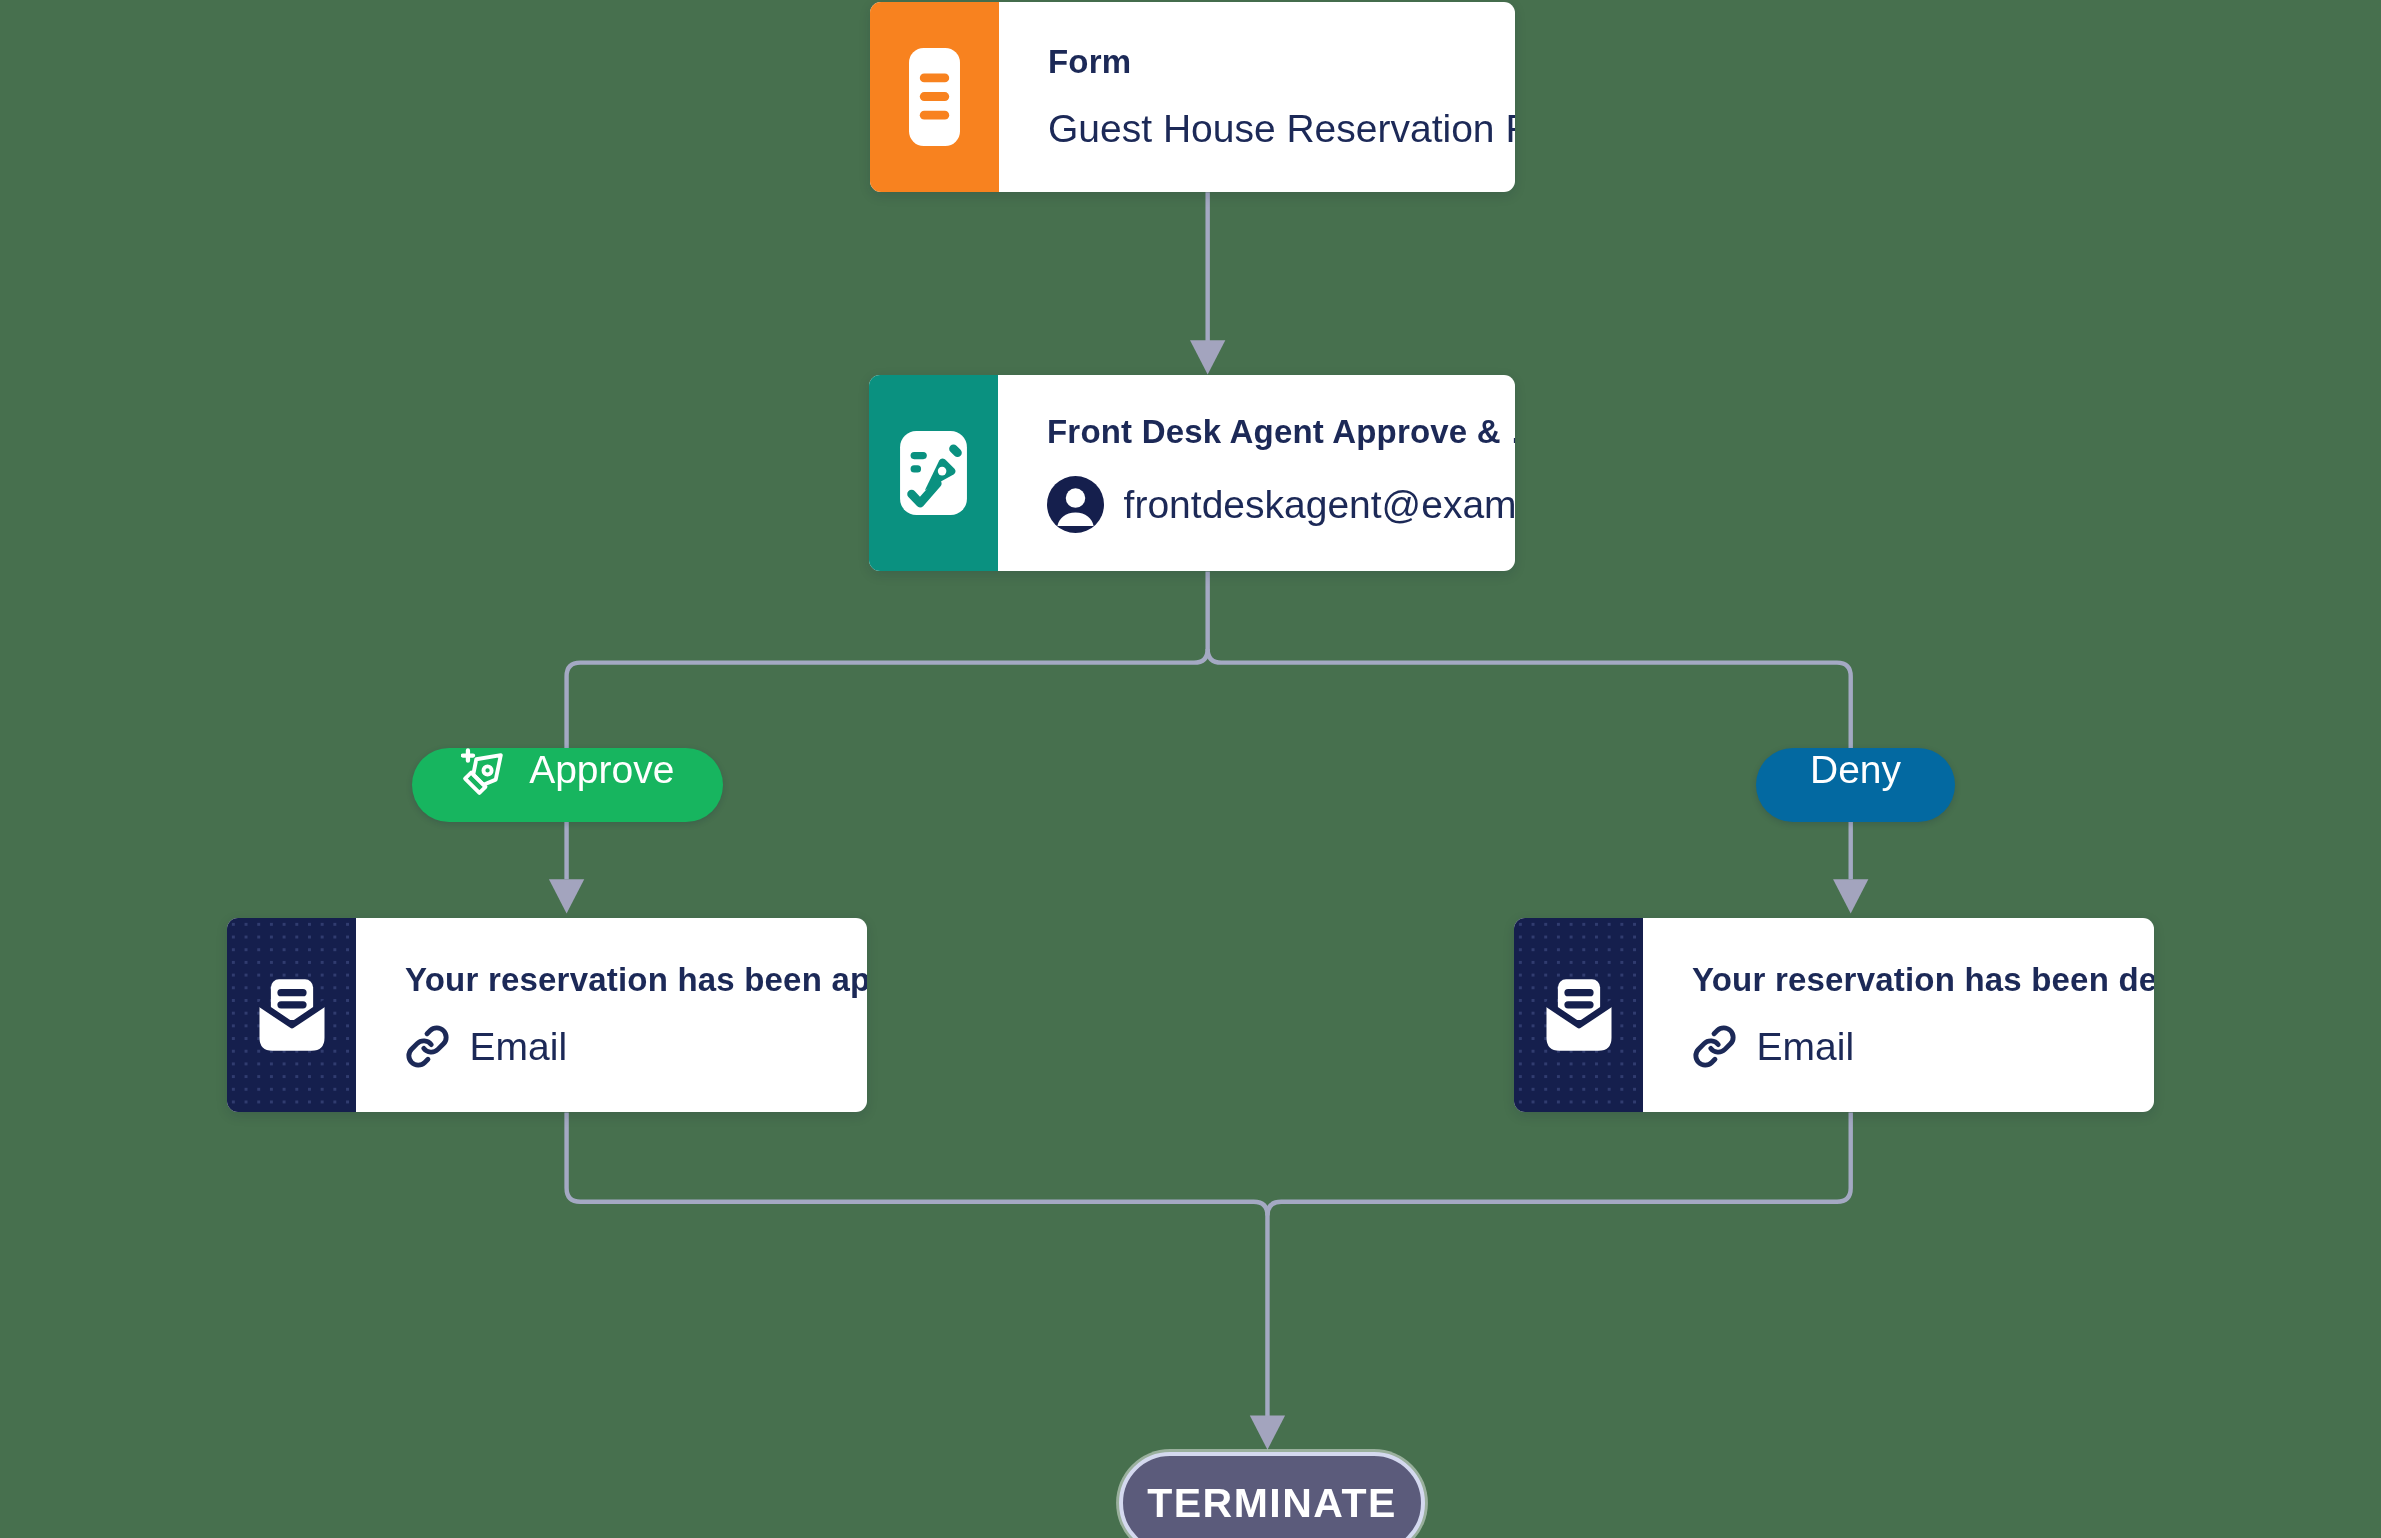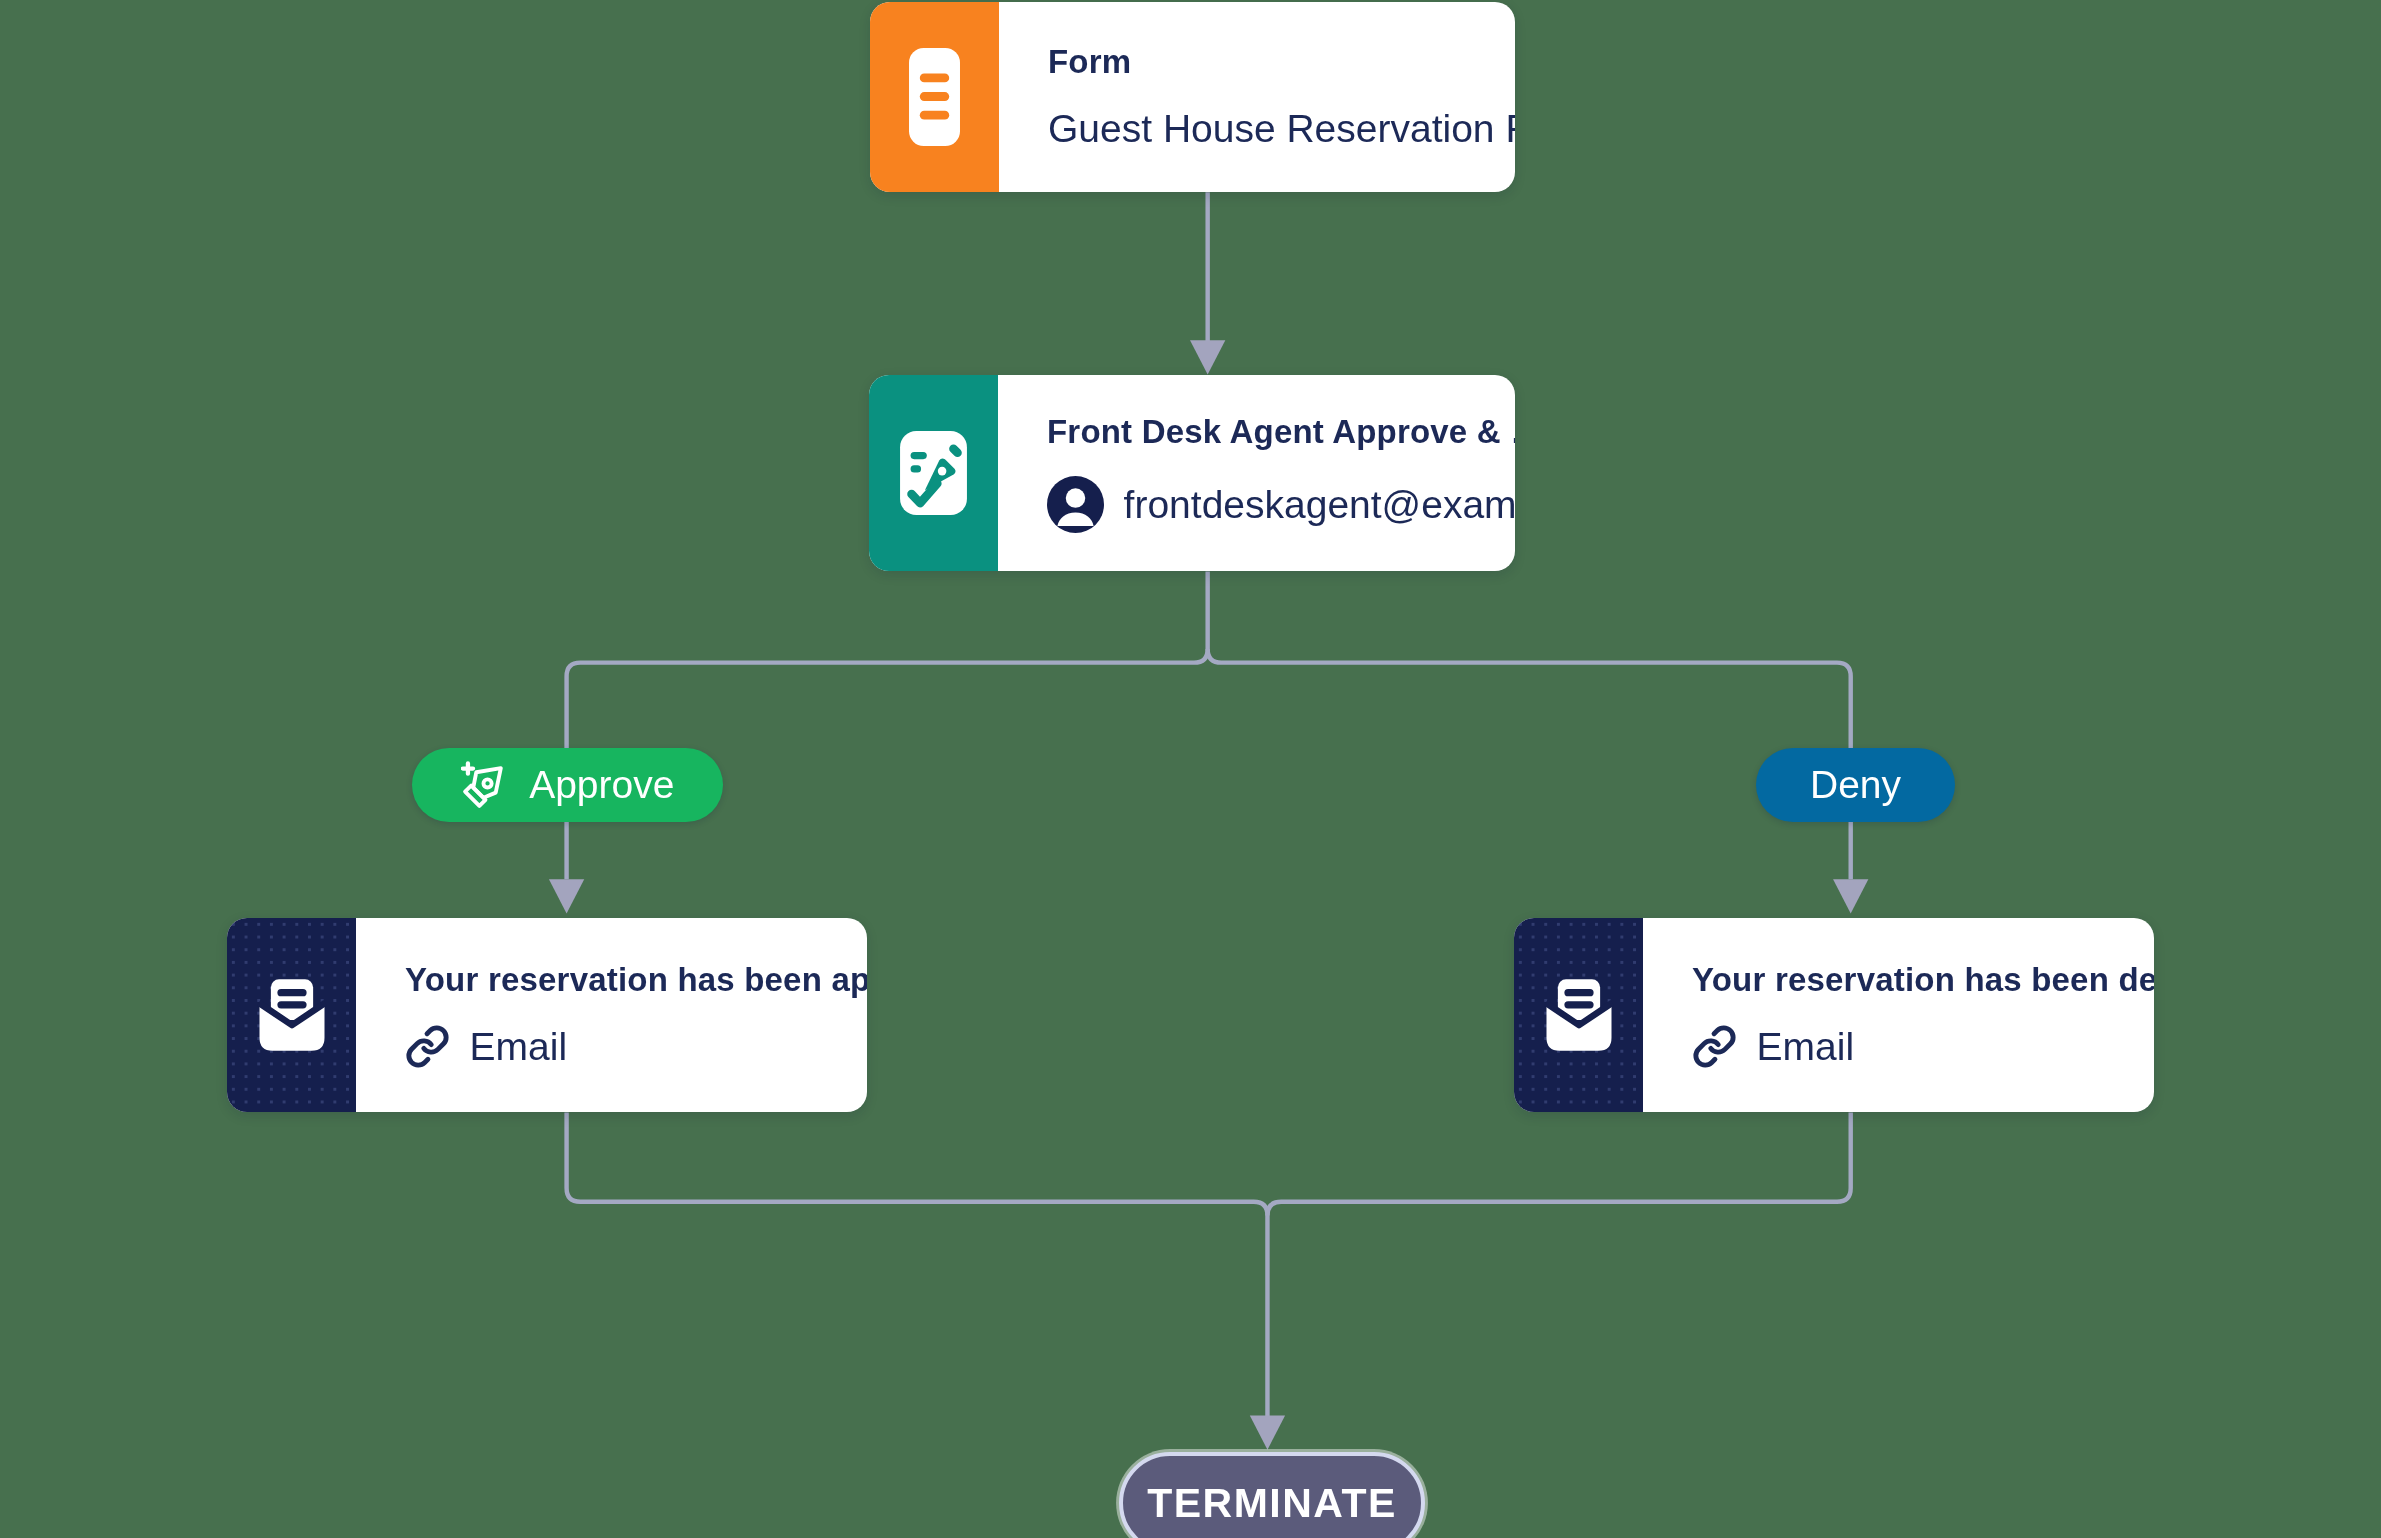--- a/index.html
+++ b/index.html
@@ -14,21 +14,21 @@
 
   
   svg.connectors { position: absolute; left: 0; top: 0; }
   .edge { stroke: #A4A9C3; stroke-width: 4.5; fill: none; }
   .arrowhead { fill: #A3A4BE; }
 
   
   .node {
     position: absolute;
     background: #FFFFFF;
-    border-radius: 20px;
+    border-radius: 11px;
     box-shadow: 0 3.9px 11.8px rgba(15, 25, 60, 0.14);
     display: flex;
     align-items: stretch;
     overflow: hidden;
   }
   .node-icon {
     width: 129px;
     flex: 0 0 129px;
     display: flex;
     align-items: center;
@@ -70,21 +70,21 @@
     gap: 19.6px;
   }
   .sub-row .node-sub { line-height: 1; }
 
   
   .badge {
     position: absolute;
     height: 74px;
     border-radius: 37px;
     display: flex;
-    align-items: center;
+    align-items: flex-start;
     justify-content: center;
     gap: 19.6px;
     color: #FFFFFF;
     font-size: 39px;
     font-weight: 400;
     box-shadow: 0 2px 5.9px rgba(15, 25, 60, 0.18);
   }
   .badge.approve { left: 412px; top: 748px; width: 311px; background: #17B55F; }
   .badge.deny    { left: 1756px; top: 748px; width: 199px; background: #0369a1; }
   .badge .badge-icon { display: flex; align-items: center; }

